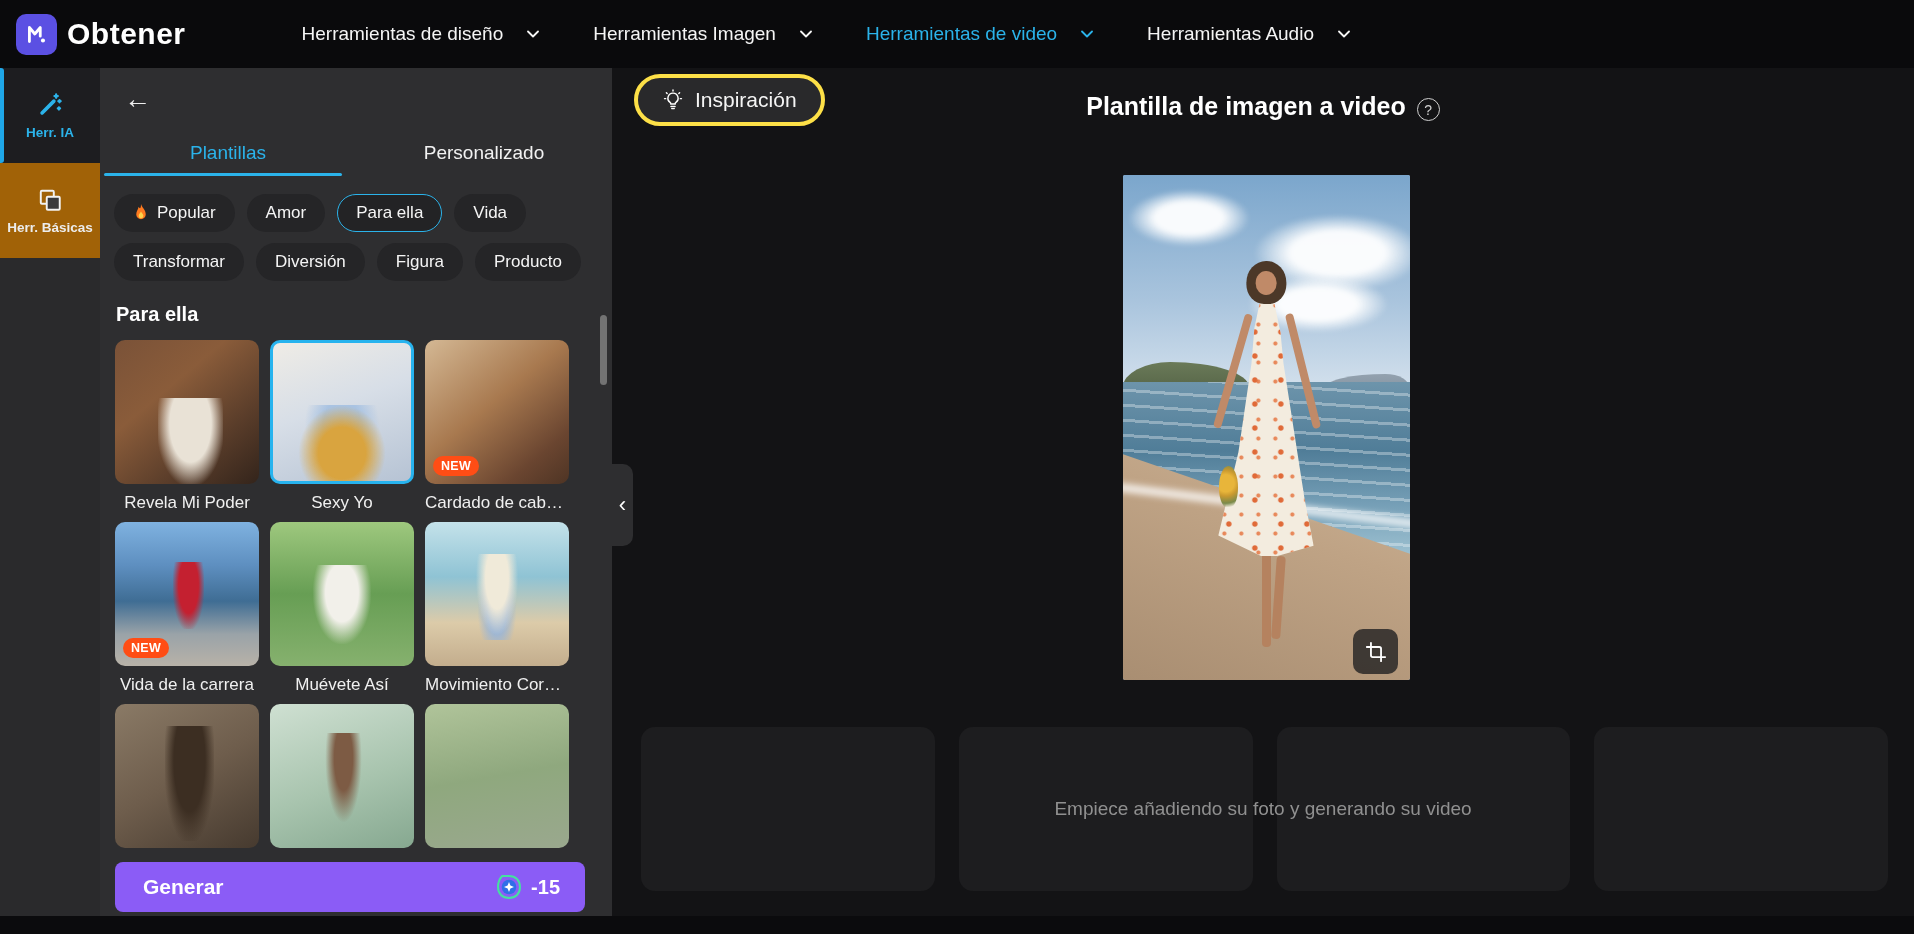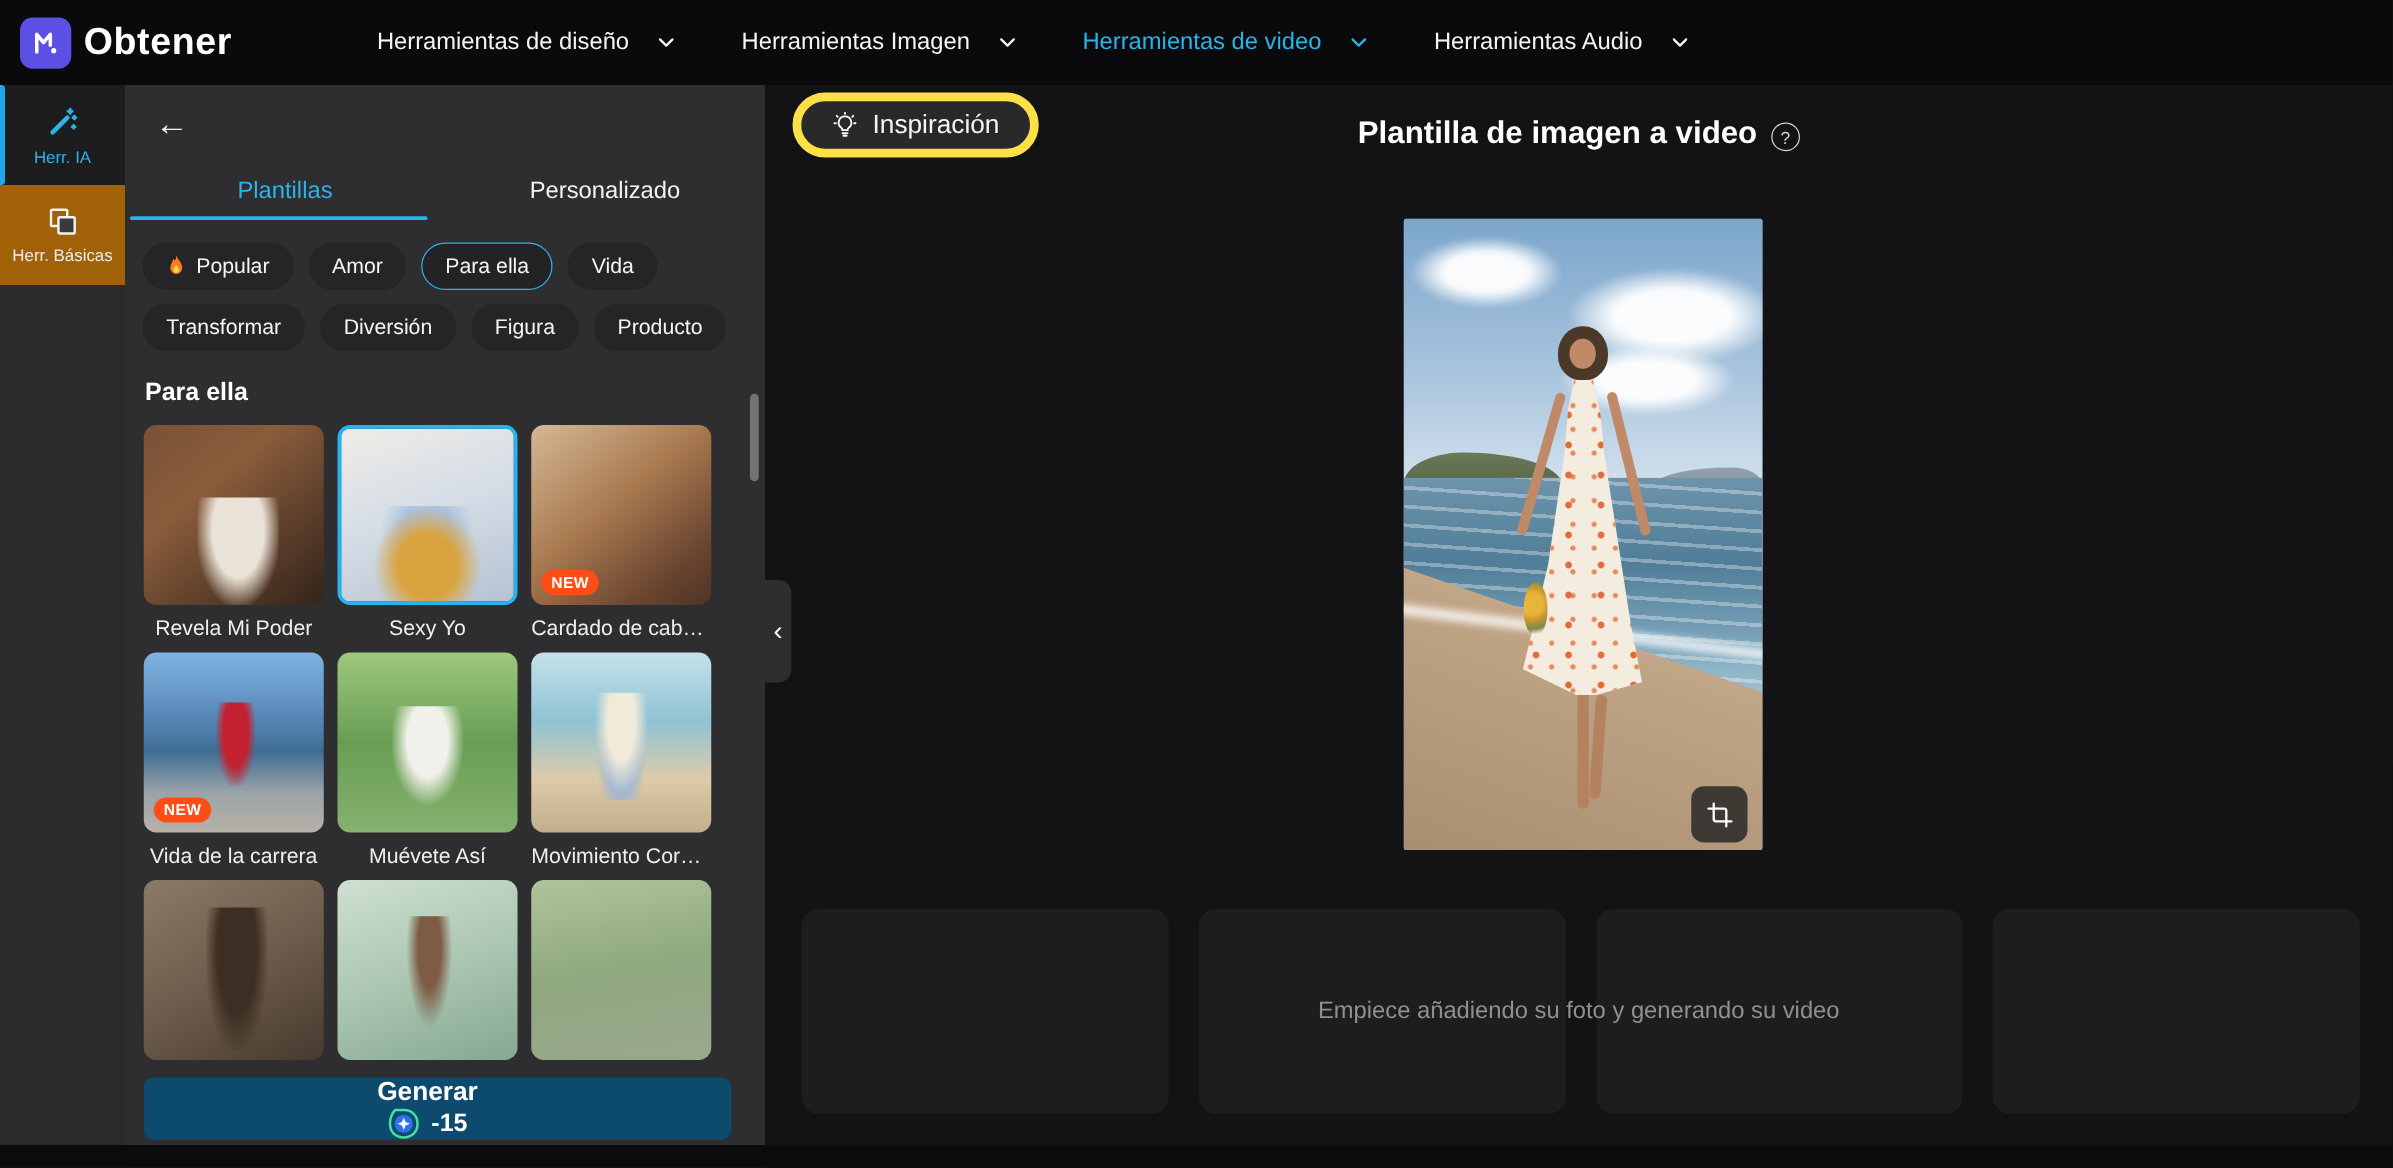--- a/index.html
+++ b/index.html
@@ -19,22 +19,22 @@
   .menu-item.active { color:#2bb3ea; }
   .nav-right { margin-left:auto; display:flex; align-items:center; gap:28px; }
   .credits-btn { height:45px; padding:0 34px; border:none; border-radius:23px; cursor:pointer;
     background:linear-gradient(90deg,#25cf9e,#1fa0f0); color:#fff; font-size:20px; font-weight:700;
     font-family:inherit; }
   .avatar { width:43px; height:43px; border-radius:50%; background:#7e59d6; display:flex;
     align-items:center; justify-content:center; font-size:18px; color:#fff; cursor:pointer; }
 
   
   .rail { position:absolute; left:0; top:68px; bottom:0; width:100px; background:#2a2a2c; z-index:10; }
-  .rail-item { position:relative; height:80px; display:flex; flex-direction:column; align-items:center;
-    justify-content:center; gap:7px; font-size:13.5px; color:#ececec; cursor:pointer; }
+  .rail-item { position:relative; height:95px; display:flex; flex-direction:column; align-items:center;
+    justify-content:center; gap:7px; font-size:13.5px; color:#ececec; cursor:pointer;font-weight:bold; }
   .rail-item.active { background:#1d1d20; color:#2bb3ea; }
   .rail-item.basics { background:#a16207; }
   .rail-indicator { position:absolute; left:0; top:0; bottom:0; width:4px; background:#1fa7e8;
     border-radius:0 3px 3px 0; }
 
   
   .panel { position:absolute; left:100px; top:68px; bottom:0; width:512px; background:#2e2e30; z-index:20; }
   .back-btn { position:absolute; top:18px; left:24px; font-size:27px; color:#eee; cursor:pointer; line-height:1; }
   .tabs { display:flex; margin-top:62px; height:46px; }
   .tab { flex:1; text-align:center; line-height:46px; font-size:19px; color:#f2f2f2; position:relative; cursor:pointer; }
@@ -76,34 +76,34 @@
     radial-gradient(ellipse at 50% 65%, #9db6d4 0 30%, rgba(157,182,212,0) 60%); }
   .t7 { background:linear-gradient(150deg,#8a7a66 0%,#6e5d4c 50%,#463a2f 100%); }
   .t7::after { content:""; position:absolute; left:35%; top:15%; width:34%; height:80%;
     background:radial-gradient(ellipse at 50% 30%, #3c2e22 0 45%, rgba(60,46,34,0) 75%); }
   .t8 { background:linear-gradient(160deg,#cfe0d2 0%,#a8c4ae 55%,#86a890 100%); }
   .t8::after { content:""; position:absolute; left:36%; top:20%; width:30%; height:70%;
     background:radial-gradient(ellipse at 50% 25%, #7d5b44 0 30%, rgba(125,91,68,0) 60%); }
   .t9 { background:linear-gradient(170deg,#b0c49a 0%,#8fa87e 50%,#9aa88e 100%); }
 
   .generate-btn { position:absolute; left:15px; right:27px; bottom:22px; height:50px; border:none;
-    border-radius:8px; background:#0c4a6e; color:#fff; display:flex; align-items:center;
-    justify-content:space-between; padding:0 44px 0 28px; font-size:21px; font-weight:700;
-    cursor:pointer; z-index:30; font-family:inherit;flex-direction:column; }
+    border-radius:8px; background:#8b5cf6; color:#fff; display:flex; align-items:center;
+    justify-content:space-between; padding:0 25px 0 28px; font-size:21px; font-weight:700;
+    cursor:pointer; z-index:30; font-family:inherit; }
   .gen-cost { display:flex; align-items:center; gap:9px; font-size:20px; font-weight:600; }
   .panel-scrollbar { position:absolute; right:5px; top:247px; width:7px; height:70px; background:#737373;
     border-radius:4px; }
   .collapse-handle { position:absolute; right:-21px; top:396px; width:21px; height:82px; background:#2e2e30;
     border-radius:0 10px 10px 0; display:flex; align-items:center; justify-content:center;
     color:#fff; font-size:22px; cursor:pointer; }
 
   
   .main { position:absolute; left:612px; top:68px; right:0; bottom:0; background:#131315; }
   .inspiration-btn { position:absolute; left:22px; top:6px; height:52px; padding:0 24px; border-radius:26px;
-    background:#29292b; border:7px solid #fde047; color:#f5f5f5; font-size:21px; display:flex;
+    background:#29292b; border:4px solid #fde047; color:#f5f5f5; font-size:21px; display:flex;
     align-items:center; gap:11px; cursor:pointer; font-family:inherit; }
   .title-row { position:absolute; top:24px; left:0; right:0; display:flex; align-items:flex-end;
     justify-content:center; gap:11px; }
   .page-title { font-size:25px; font-weight:700; color:#fff; }
   .help-icon { width:23px; height:23px; border:1.6px solid #d0d0d0; border-radius:50%; color:#d0d0d0;
     font-size:14px; display:flex; align-items:center; justify-content:center; cursor:pointer; }
 
   
   .preview { position:absolute; left:511px; top:107px; width:287px; height:505px; overflow:hidden;
     border-radius:2px; cursor:pointer; background:#9db8d2; }

